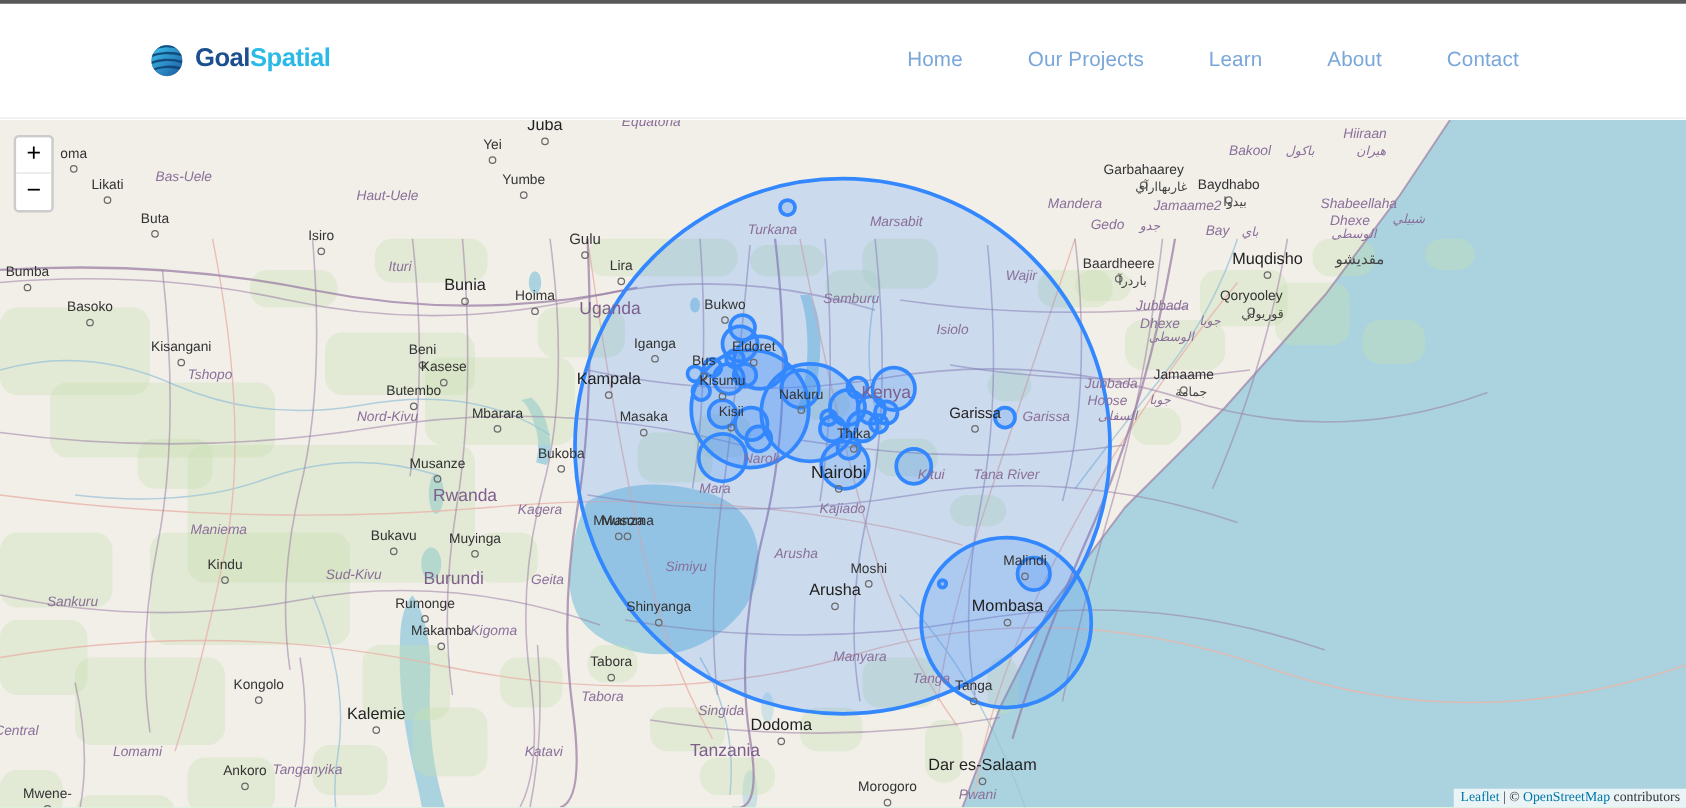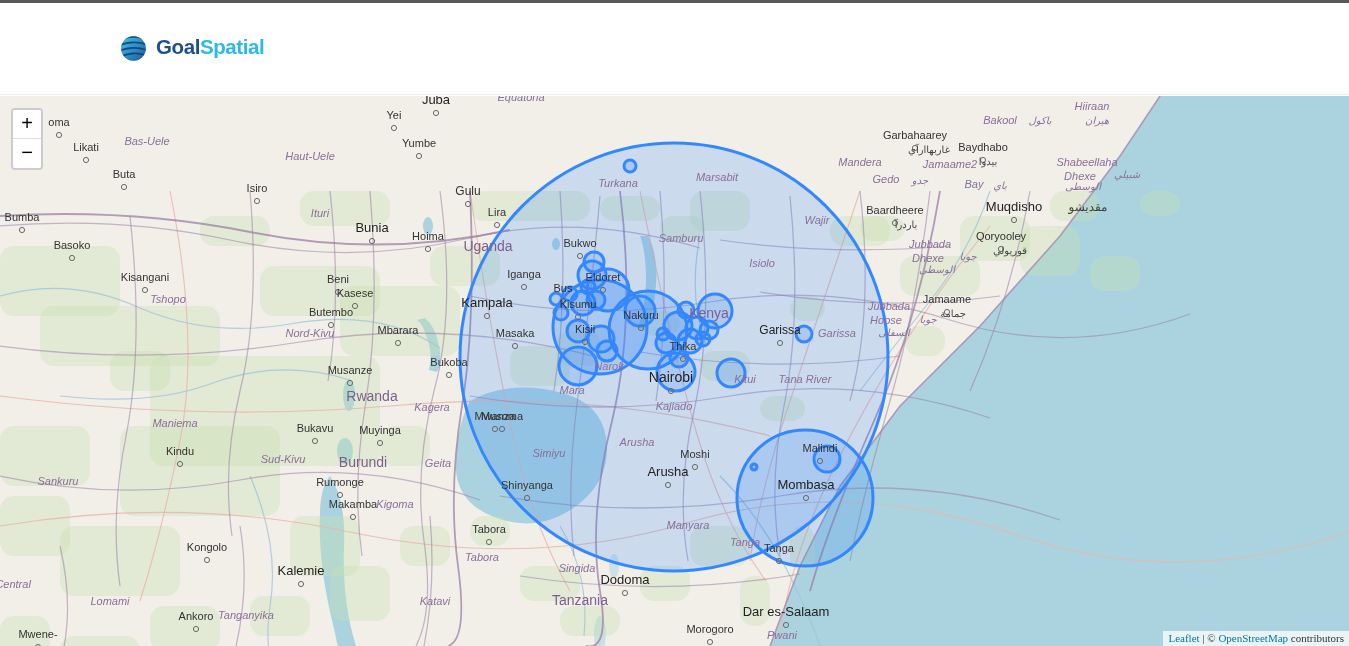--- a/index.html
+++ b/index.html
@@ -87,20 +87,27 @@
           <path d="M-6 16 C 14 2, 40 2, 62 10"></path>
           <path d="M-8 29 C 12 15, 42 15, 66 23"></path>
           <path d="M-8 42 C 12 28, 42 28, 66 36"></path>
           <path d="M-4 55 C 16 41, 44 41, 64 49"></path>
         </g>
         <circle cx="32" cy="32" r="29" fill="none" stroke="#1b5aa0" stroke-width="1.5" opacity=".5"></circle>
       </svg>
       <span class="brand-text"><span class="brand-goal">Goal</span><span class="brand-spatial">Spatial</span></span>
     </div>
 
+    <nav class="main-nav">
+      <a class="nav-link" href="#">Home</a>
+      <a class="nav-link" href="#">Our Projects</a>
+      <a class="nav-link" href="#">Learn</a>
+      <a class="nav-link" href="#">About</a>
+      <a class="nav-link" href="#">Contact</a>
+    </nav>
   </header>
 
   <div class="map-area">
 
     <svg class="map-canvas" id="map-canvas" viewBox="0 0 1349 550" preserveAspectRatio="none">
         <rect x="0" y="0" width="1349" height="550" fill="#f2efe9"></rect>
         <path d="M1349 0 L1160 0 L1120 60 L1060 140 L980 230 L900 310 L840 390 L800 470 L770 550 L1349 550 Z" fill="#aad3df"></path>
         <path d="M1349 0 L1240 0 L1180 70 L1240 120 L1349 90 Z" fill="#aad3df" opacity=".0"></path>
         <path d="M470 305 q40 -22 92 -8 q38 10 44 44 q6 40 -26 66 q-40 32 -86 14 q-42 -16 -38 -60 q2 -34 14 -56 Z" fill="#aad3df"></path>
         <path d="M330 380 q16 24 14 70 q-2 56 12 100 q10 34 6 50 l-16 -2 q-6 -40 -14 -74 q-14 -58 -12 -106 q0 -26 10 -38 Z" fill="#aad3df"></path>

